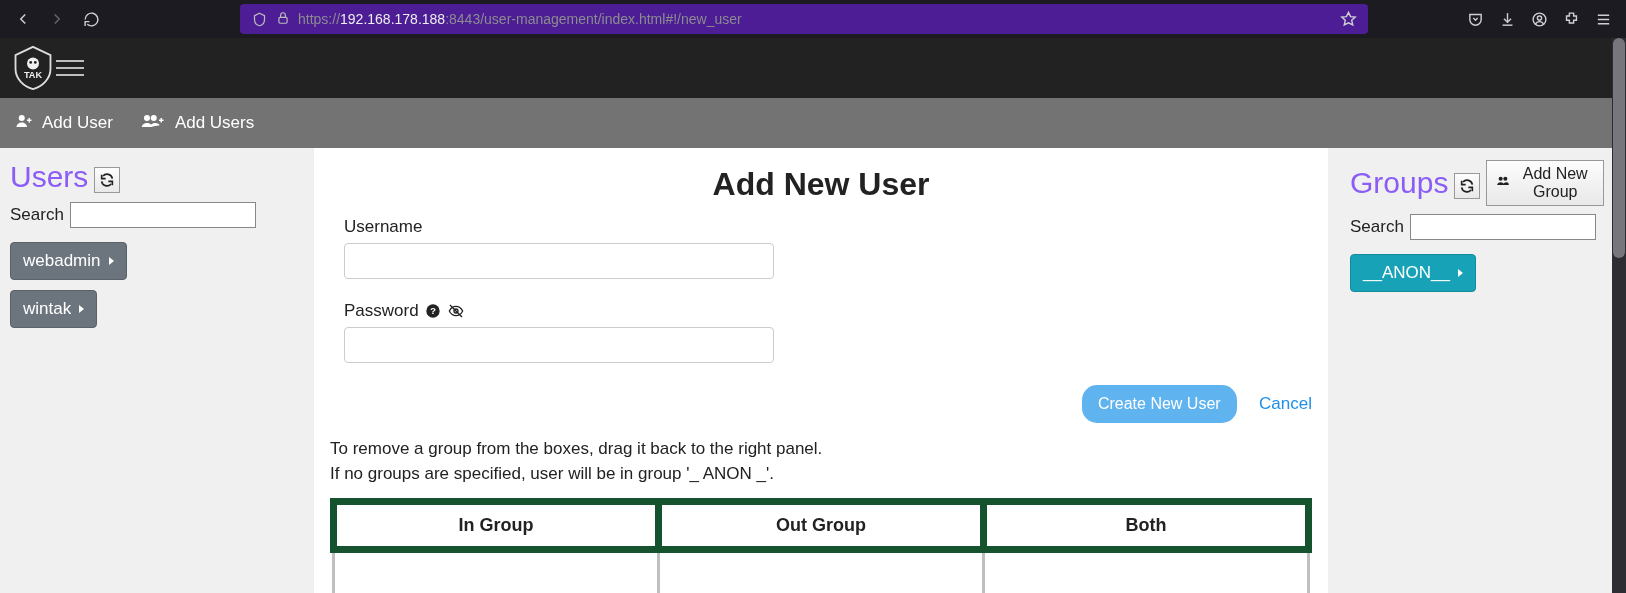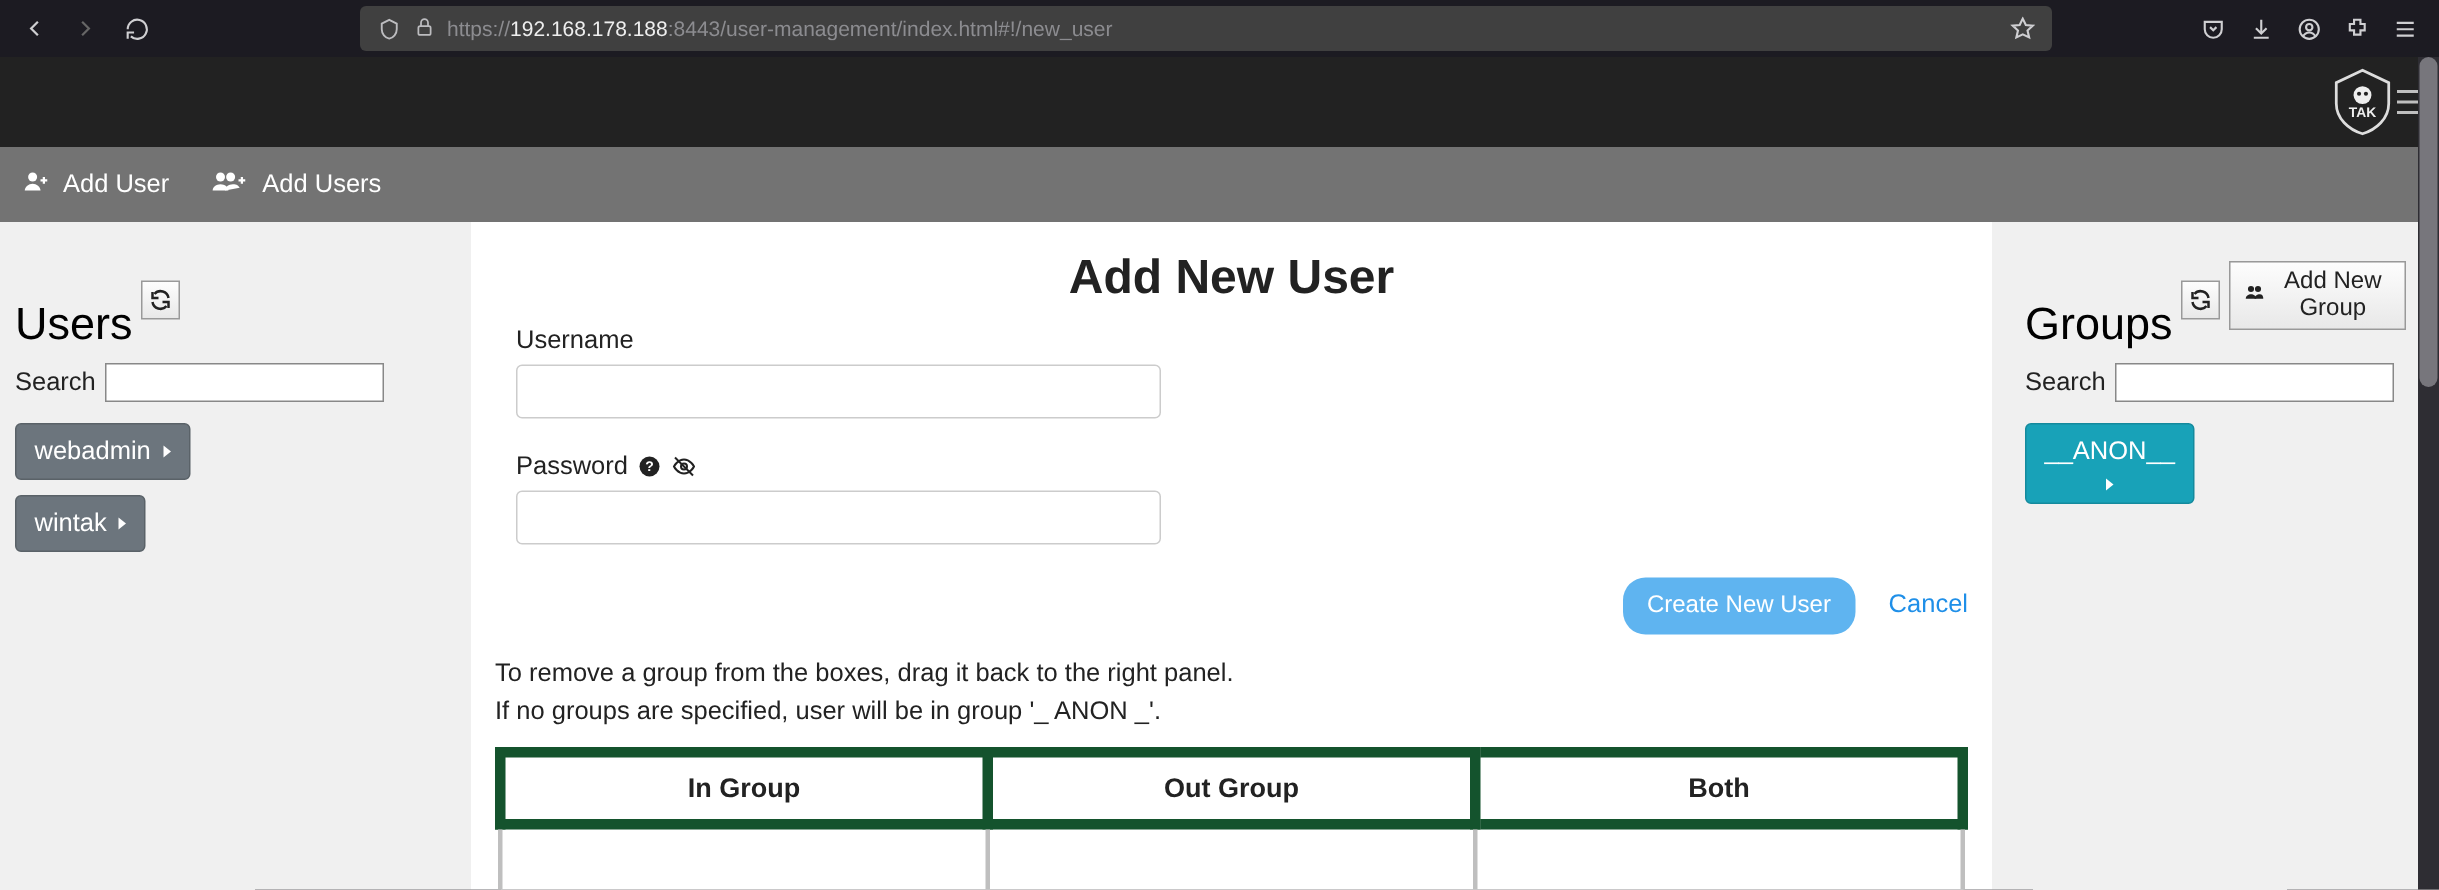--- a/index.html
+++ b/index.html
@@ -25,21 +25,21 @@
     width: 30px; height: 30px;
     display: inline-flex; align-items: center; justify-content: center;
     color: #cfcfd2;
     font-size: 16px;
     border-radius: 4px;
   }
   .nav-btn.disabled { color: #666; }
   .url-bar {
     flex: 1;
     height: 30px;
-    background: #404040;
+    background: #4c1d95;
     border-radius: 4px;
     display: flex;
     align-items: center;
     padding: 0 10px;
     margin: 0 80px 0 130px;
     color: #bcbcbf;
     font-size: 14px;
     gap: 8px;
   }
   .url-bar .lock { font-size: 13px; }
@@ -48,22 +48,22 @@
   .url-text .bold { color: #eee; }
   .chrome-right { display: flex; gap: 2px; align-items: center; margin-left: 8px; }
   .chrome-right .nav-btn { color: #cfcfd2; }
 
   
   .app-header {
     height: 60px;
     background: #222;
     display: flex;
     align-items: center;
-    padding: 0 0;
-    justify-content: flex-end;
+    padding: 0 10px;
+    justify-content: flex-start;
   }
   .logo {
     width: 46px; height: 46px;
     position: relative;
   }
   .logo svg { width: 100%; height: 100%; }
   .hamburger {
     width: 28px; height: 28px;
     display: flex; flex-direction: column; justify-content: center; gap: 5px;
   }
@@ -106,21 +106,21 @@
     overflow: hidden;
   }
   .sidebar-right {
     width: 298px;
     background: #f0f0f0;
     padding: 12px 22px;
     color: #222;
   }
 
   .panel-title-row { display: flex; align-items: center; gap: 6px; margin-bottom: 8px;}
-  .panel-title { font-size: 30px; font-weight: 400; color: #000000; margin-top: 40px; }
+  .panel-title { font-size: 30px; font-weight: 400; color: #8b5cf6; }
   .refresh-btn {
     width: 26px; height: 26px;
     border: 1px solid #999;
     background: linear-gradient(#fdfdfd,#e8e8e8);
     display: inline-flex; align-items: center; justify-content: center;
     cursor: pointer;
     position: relative; top: 3px;
   }
   .add-group-btn {
     border: 1px solid #999;
@@ -143,21 +143,21 @@
   .user-pill, .group-pill {
     display: inline-flex; align-items: center;
     border-radius: 4px;
     padding: 8px 12px;
     font-size: 17px;
     margin: 0 6px 10px 0;
     cursor: pointer;
     gap: 8px;
   }
   .user-pill { background: #6c757d; color: #fff; border: 1px solid #5a6268;}
-  .group-pill { background: #18a2b8; color: #fff; border: 1px solid #148a9d; flex-direction: column;}
+  .group-pill { background: #18a2b8; color: #fff; border: 1px solid #148a9d;}
   .caret-right {
     width: 0; height: 0;
     border-top: 4px solid transparent;
     border-bottom: 4px solid transparent;
     border-left: 5px solid currentColor;
   }
 
   .content h1 {
     text-align: center;
     font-size: 32px;

